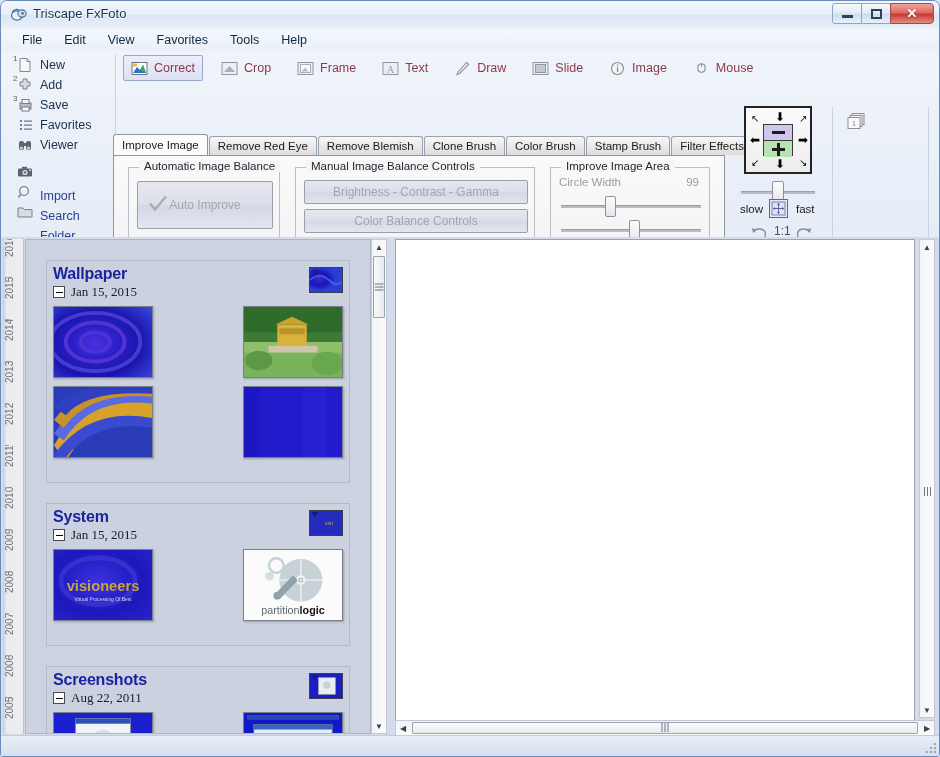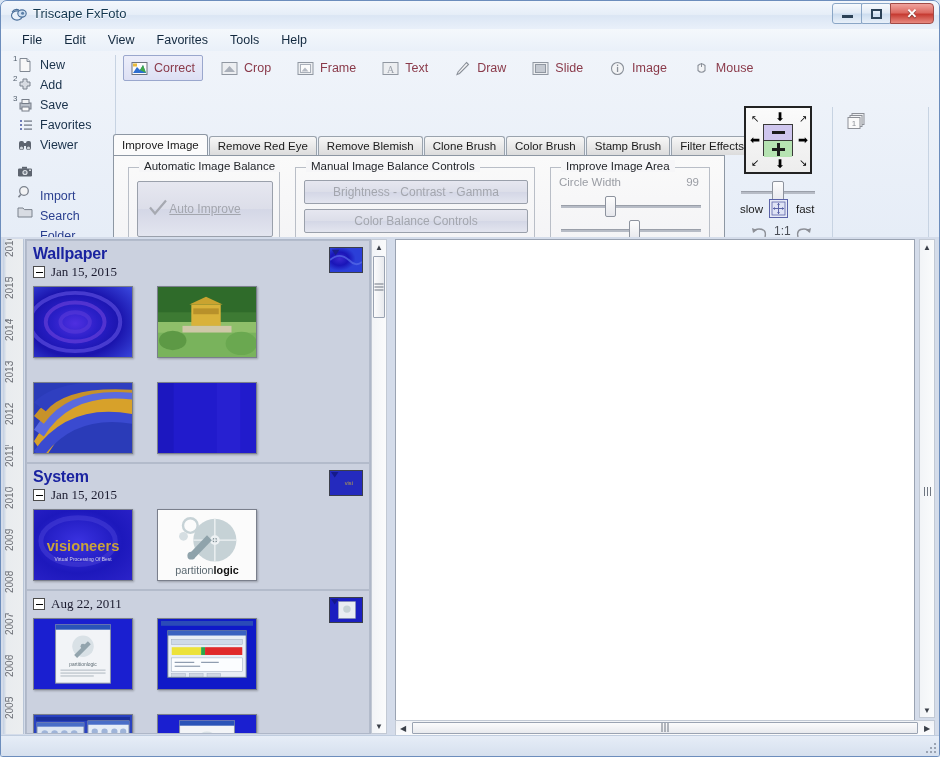--- a/index.html
+++ b/index.html
@@ -203,35 +203,35 @@
   }
   .ytick{position:absolute;left:2px;width:4px;height:1px;background:#9aa0ab;}
   .albums{
     position:absolute;left:24px;top:2px;width:346px;bottom:22px;
     background:#ccd2e0;
     border:1px solid #aeb7c8;
     box-sizing:border-box;
     overflow:hidden;
   }
   .album{
-    position:relative;margin:0;background:#cbd1df;
+    position:relative;margin:20px;background:#cbd1df;
     border:1px solid #b3bbcb;
     box-sizing:border-box;
-    padding:4px 6px 8px 6px;
+    padding:4px 6px 24px 6px;
   }
   .atitle{font-size:16px;font-weight:bold;color:#1a23a0;
     font-family:"Liberation Sans",sans-serif;letter-spacing:-.2px;}
   .adate-row{display:flex;align-items:center;margin-top:1px;}
   .expander{
     width:12px;height:12px;box-sizing:border-box;border:1px solid #4b4b4b;
     background:#fff;margin-right:6px;position:relative;flex:none;
   }
   .expander:before{content:"";position:absolute;left:2px;top:5px;width:7px;height:1px;background:#000;}
   .adate{font-size:13px;color:#1a1a2e;font-family:"Liberation Serif",serif;}
-  .athumbs{display:flex;flex-wrap:wrap;gap:24px;margin-top:6px;}
+  .athumbs{display:flex;flex-wrap:wrap;gap:8px;margin-top:6px;justify-content:space-between;}
   .th{
     width:100px;height:72px;border:1px solid #7a7f8c;box-sizing:border-box;
     box-shadow:1px 1px 2px rgba(0,0,0,.25);
     overflow:hidden;position:relative;
   }
   .acorner{
     position:absolute;right:6px;top:6px;width:34px;height:26px;
     border:1px solid #3b3f4a;box-sizing:border-box;overflow:hidden;
   }
   .viewer{
@@ -487,21 +487,21 @@
       <div class="tab">Clone Brush</div>
       <div class="tab">Color Brush</div>
       <div class="tab">Stamp Brush</div>
       <div class="tab">Filter Effects</div>
     </div>
 
     <div class="tabpanel">
 
       <div class="grp" style="left:14px;top:11px;width:152px;height:105px;">
         <span class="cap">Automatic Image Balance</span>
-        <div class="btn dis" style="left:8px;top:13px;width:136px;height:56px;text-decoration:underline;">
+        <div class="btn dis" style="left:8px;top:13px;width:136px;height:48px;">
           <span class="bi">
             <svg width="20" height="18" viewBox="0 0 20 18">
                 <path d="M2 9 L7 15 L18 2" stroke="#a6a9b1" stroke-width="2.2" fill="none"></path>
               </svg>
           </span>
           <span>Auto Improve</span>
         </div>
         <div class="btn" style="left:8px;top:69px;width:136px;height:26px;">
           <span class="bi">
             <svg width="14" height="13" viewBox="0 0 14 13">
@@ -788,20 +788,21 @@
               <circle cx="26" cy="27" r="4.5" fill="#d5dee2"></circle>
               <path d="M32 45 L50 26 l5 5 L37 50z" fill="#8fa3ab"></path>
               <circle cx="34" cy="47" r="4" fill="#8fa3ab"></circle>
               <text x="50" y="66" font-size="11" text-anchor="middle" font-family="Liberation Sans, sans-serif"><tspan fill="#5c6a72">partition</tspan><tspan fill="#111" font-weight="bold">logic</tspan></text>
             </svg>
           </div>
         </div>
       </div>
 
       <div class="album">
+        <div class="atitle">Screenshots</div>
         <div class="adate-row">
           <span class="expander"></span>
           <span class="adate">Aug 22, 2011</span>
         </div>
         <div class="acorner">
           <svg width="100%" height="100%" viewBox="0 0 34 26" preserveAspectRatio="none">
             <rect width="34" height="26" fill="#1b1fc0"></rect>
             <rect x="9" y="4" width="18" height="18" fill="#e9edf2" stroke="#9aa3b2" stroke-width="0.7"></rect>
             <circle cx="18" cy="12" r="4" fill="#c6d2d6"></circle>
             <path d="M1 1 L9 1 L5 7z" fill="#151a8a"></path>

